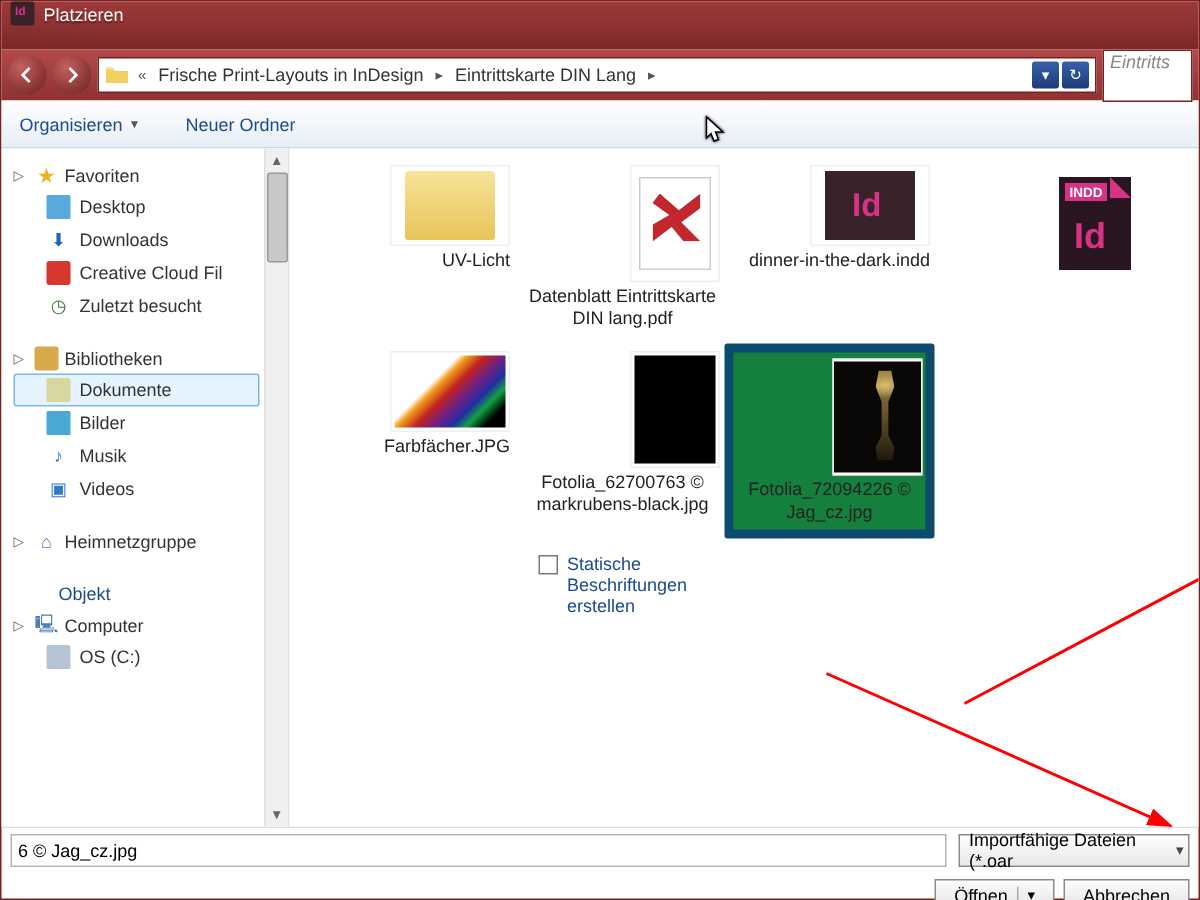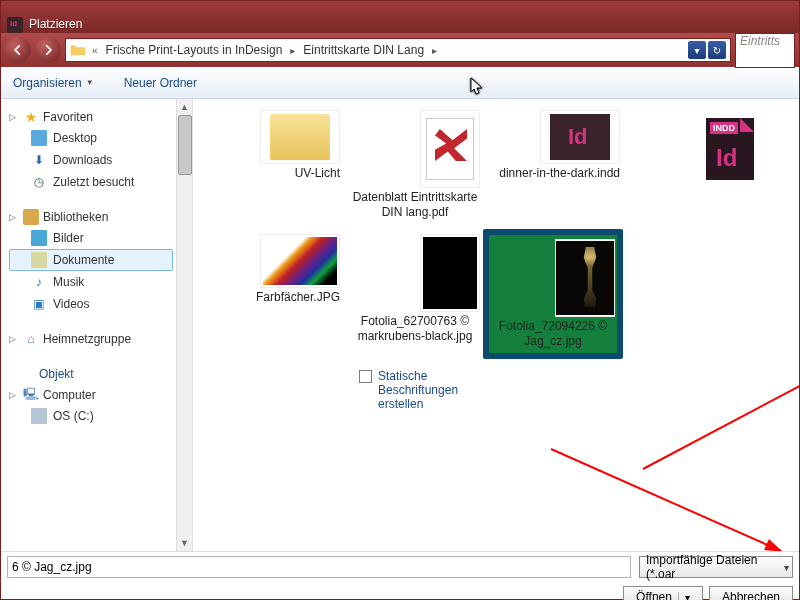--- a/index.html
+++ b/index.html
@@ -1,18 +1,18 @@
 <!DOCTYPE html>
 <html><head>
 <meta charset="utf-8">
 <style>
   * { box-sizing: border-box; margin: 0; padding: 0; font-family: "Segoe UI", Tahoma, sans-serif; font-size: 12px; }
   html, body { width: 800px; height: 600px; overflow: hidden; background: #fff; }
   .window { width: 800px; height: 600px; background: #fff; border: 1px solid #7a1f1f; }
-  .title-bar { height: 28px; background: linear-gradient(#9e3a3a, #7b2828); display: flex; align-items: flex-start; padding: 16px 6px; }
+  .title-bar { height: 28px; background: linear-gradient(#9e3a3a, #7b2828); display: flex; align-items: flex-end; padding: 16px 6px; }
   .title-icon { width: 16px; height: 16px; background:#3a2229; border-radius:2px; margin-right:6px; position:relative; }
   .title-icon::after{content:"Id";position:absolute;color:#d63384;font-size:8px;font-weight:bold;left:3px;top:2px;}
   .title-text { color: #fff; text-shadow: 0 1px 1px rgba(0,0,0,.4); }
   .nav-row { height: 34px; background: linear-gradient(#b24a4a,#8f3232); display:flex; align-items:center; padding:0 4px; gap:4px; }
   .nav-circle { width:26px; height:26px; border-radius:50%; background:radial-gradient(circle at 35% 30%, #c36060, #6a1f1f); display:flex;align-items:center;justify-content:center;color:#fff;}
   .nav-circle svg{width:14px;height:14px;}
   .path-bar { flex:1; height:24px; background:#fff; border:1px solid #7a1f1f; display:flex; align-items:center; padding:0 4px; gap:4px;}
   .path-bar .folder-ic{width:16px;height:14px;}
   .path-chev { color:#555; font-size:10px; padding:0 2px;}
   .path-item { color:#333; padding:0 2px;}
@@ -140,37 +140,41 @@
             </div>
           <div class="tree-li">
               <span class="ic ic-desk"></span>
               <span>Desktop</span>
             </div>
           <div class="tree-li">
               <span class="ic ic-dl">⬇</span>
               <span>Downloads</span>
             </div>
           <div class="tree-li">
+              <span class="ic ic-cc"></span>
+              <span>Creative Cloud Fil</span>
+            </div>
+          <div class="tree-li">
               <span class="ic ic-clock">◷</span>
               <span>Zuletzt besucht</span>
             </div>
         </div>
         <div class="tree-group">
           <div class="tree-hd">
               <span class="tri">▷</span>
               <span class="ic ic-lib"></span>
               <span class="lbl">Bibliotheken</span>
             </div>
-          <div class="tree-li">
-              <span class="ic ic-pic"></span>
-              <span>Bilder</span>
-            </div>
           <div class="tree-li sel">
               <span class="ic ic-doc"></span>
               <span>Dokumente</span>
+            </div>
+          <div class="tree-li">
+              <span class="ic ic-pic"></span>
+              <span>Bilder</span>
             </div>
           <div class="tree-li">
               <span class="ic ic-mus">♪</span>
               <span>Musik</span>
             </div>
           <div class="tree-li">
               <span class="ic ic-vid">▣</span>
               <span>Videos</span>
             </div>
         </div>

